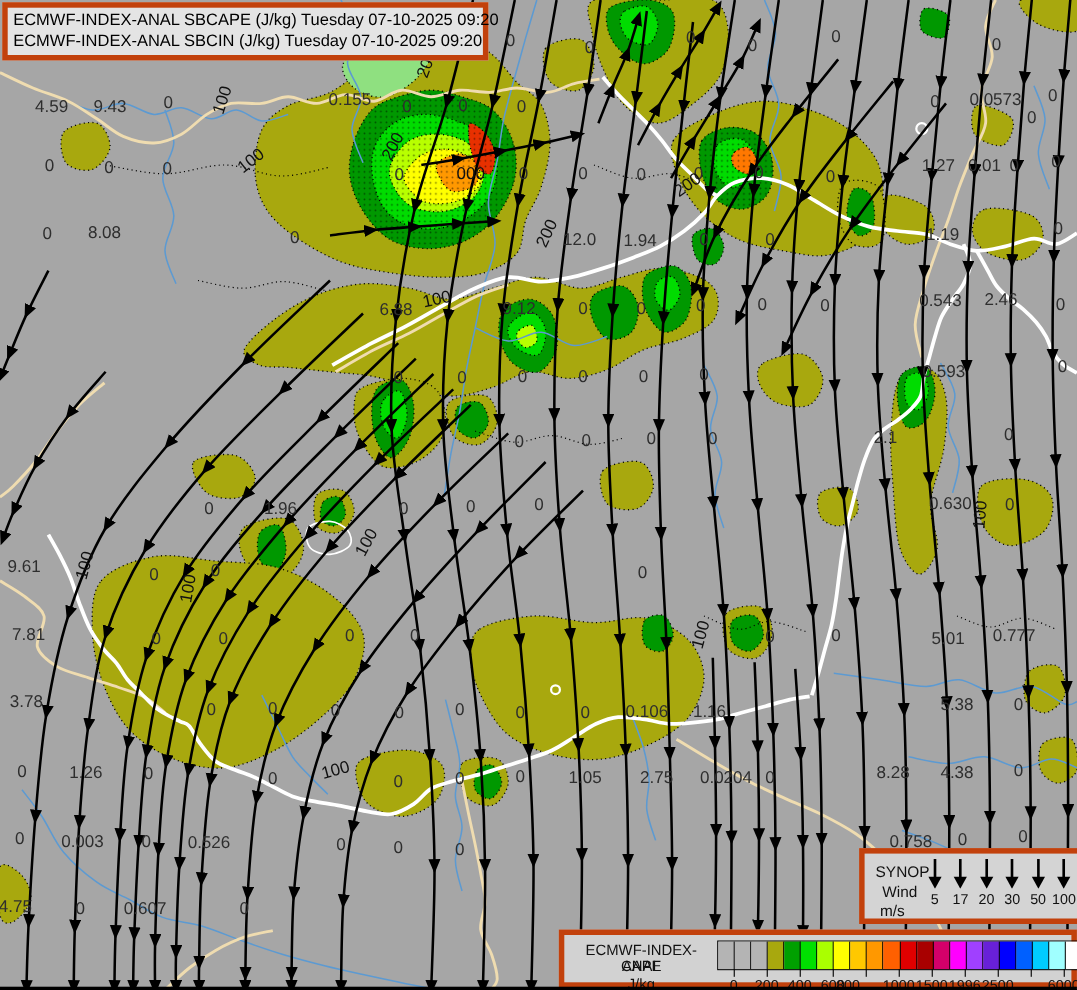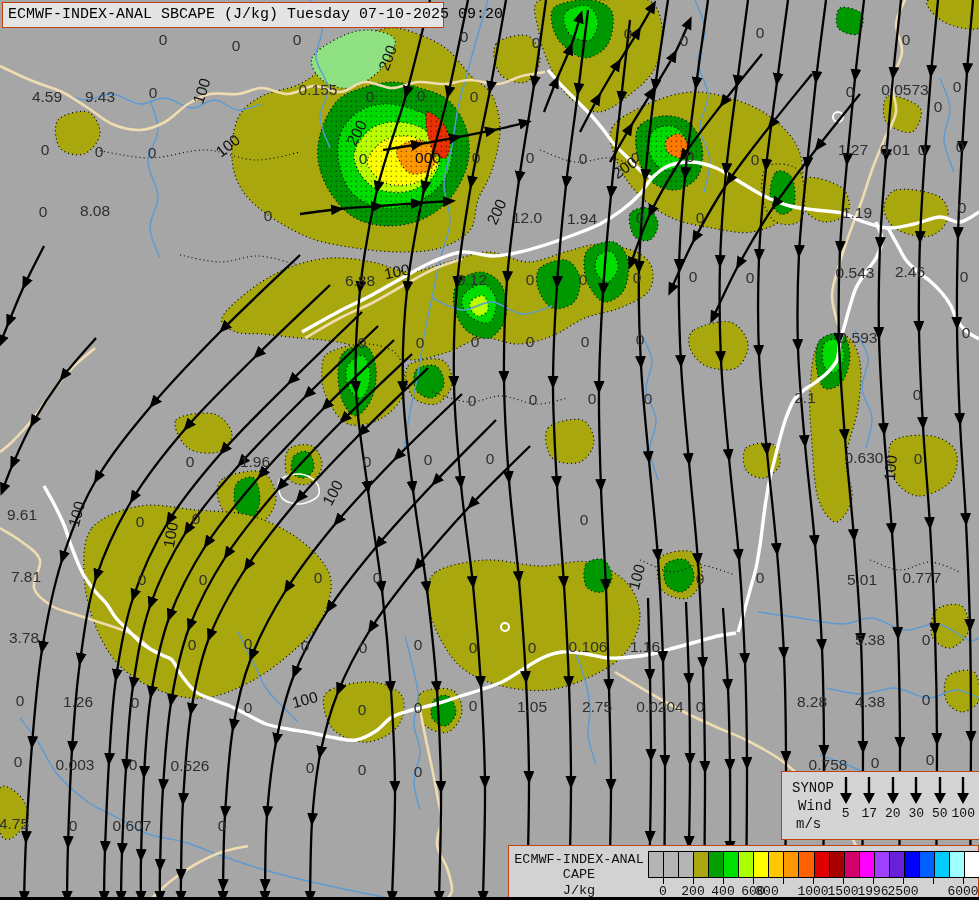--- a/index.html
+++ b/index.html
@@ -1,19 +1,19 @@
 <!DOCTYPE html>
 <html><head>
 <meta charset="utf-8">
 <style>
   html,body{margin:0;padding:0;background:#777;}
   #stage{position:relative;width:979px;height:900px;overflow:hidden;
          font-family:"Liberation Sans",sans-serif;background:#a6a6a6;}
   #map{position:absolute;left:0;top:0;width:979px;height:900px;}
-  .panel{position:absolute;background:#e2e2e2;border:1px solid #c2410c;box-sizing:border-box;font-family:Liberation Mono, monospace;}
+  .panel{position:absolute;background:#e2e2e2;border:5px solid #c2410c;box-sizing:border-box;}
   #titlebox{left:2px;top:2px;width:442px;padding:2px 6px 3px 5px;background:#e4e4e4;}
   #titlebox .tl{font-size:15px;line-height:19px;color:#000;white-space:nowrap;}
   #windbox{left:781px;top:771px;width:237px;height:69px;background:#d4d4d4;}
   .wtitle{position:absolute;left:10px;color:#111;font-size:14px;}
   #windcells{position:absolute;left:52px;top:4px;display:flex;}
   .wcell{width:23.5px;display:flex;flex-direction:column;align-items:center;}
   .wnum{font-size:13px;color:#111;margin-top:2px;}
   #capebox{left:508px;top:845px;width:471px;height:53px;background:#d2d2d2;}
   .ctitle{position:absolute;color:#111;font-size:13.5px;width:132px;text-align:center;left:4px;}
   #bar{position:absolute;left:139px;top:5px;width:330px;height:25px;display:flex;border:1px solid #000;box-sizing:content-box;}
@@ -313,20 +313,21 @@
       <text x="77" y="519" fill="#111" font-family="Liberation Sans, sans-serif" font-size="15.5" text-anchor="middle" transform="rotate(-75 77 514)">100</text>
       <text x="171" y="540" fill="#111" font-family="Liberation Sans, sans-serif" font-size="15.5" text-anchor="middle" transform="rotate(-80 171 535)">100</text>
       <text x="333" y="498" fill="#111" font-family="Liberation Sans, sans-serif" font-size="15.5" text-anchor="middle" transform="rotate(-62 333 493)">100</text>
       <text x="637" y="582" fill="#111" font-family="Liberation Sans, sans-serif" font-size="15.5" text-anchor="middle" transform="rotate(-75 637 577)">100</text>
       <text x="891" y="473" fill="#111" font-family="Liberation Sans, sans-serif" font-size="15.5" text-anchor="middle" transform="rotate(-85 891 468)">100</text>
       <text x="305" y="705" fill="#111" font-family="Liberation Sans, sans-serif" font-size="15.5" text-anchor="middle" transform="rotate(-15 305 700)">100</text>
     </svg>
 
   <div class="panel" id="titlebox">
     <div class="tl">ECMWF-INDEX-ANAL SBCAPE (J/kg) Tuesday 07-10-2025 09:20</div>
+    <div class="tl">ECMWF-INDEX-ANAL SBCIN (J/kg) Tuesday 07-10-2025 09:20</div>
   </div>
 
   <div class="panel" id="windbox">
     <span class="wtitle" style="top:8px">SYNOP</span>
     <span class="wtitle" style="top:26px;left:16px">Wind</span>
     <span class="wtitle" style="top:44px;left:14px">m/s</span>
     <div id="windcells">
         <div class="wcell">
           <svg width="14" height="28">
             <line x1="7" y1="1" x2="7" y2="20" stroke="#000" stroke-width="2.4"></line>

